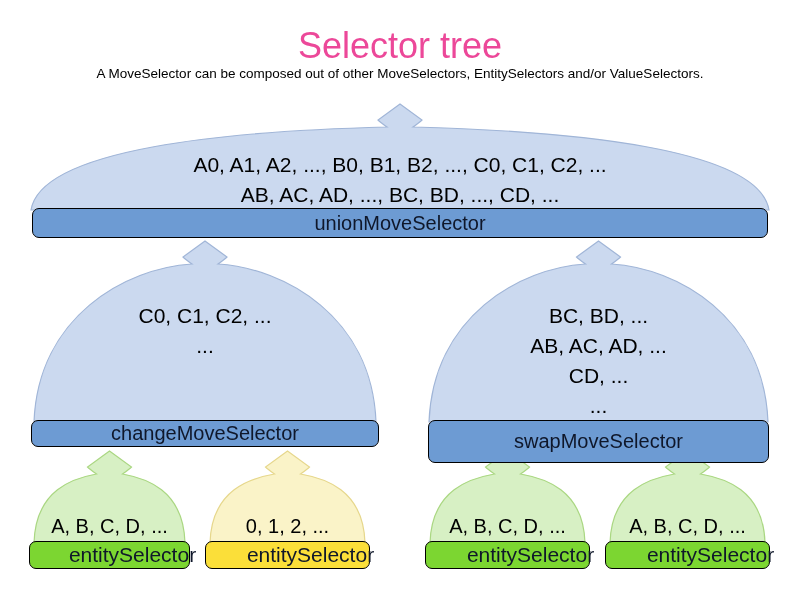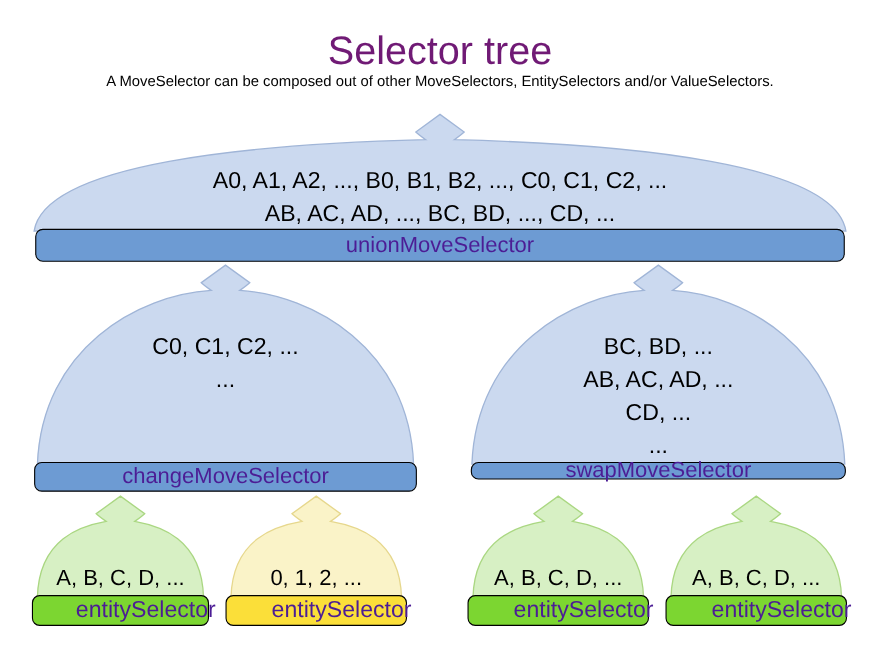--- a/index.html
+++ b/index.html
@@ -2,34 +2,34 @@
 <html><head>
 <meta charset="utf-8">
 <style>
   html,body{margin:0;padding:0;background:#ffffff;}
   .stage{
     position:relative;width:800px;height:600px;background:#ffffff;overflow:hidden;
     font-family:"Liberation Sans",sans-serif;color:#000;
   }
   .title{
     position:absolute;left:0;top:27px;width:800px;text-align:center;
-    font-size:36px;line-height:38px;color:#701a75;
+    font-size:36px;line-height:38px;color:#ec4899;
   }
   .subtitle{
     position:absolute;left:0;top:65px;width:800px;text-align:center;
     font-size:13.5px;line-height:17px;color:#000;
   }
   #dome-layer{position:absolute;left:0;top:0;}
   .dome-text{position:absolute;text-align:center;}
   .dome-text .dl{font-size:21px;line-height:30px;white-space:nowrap;}
   .dome-text.small .dl{font-size:20px;line-height:26px;}
   .bar{
     position:absolute;box-sizing:border-box;border:1.5px solid #000;border-radius:7px;
     display:flex;align-items:center;justify-content:center;
-    font-size:20px;white-space:nowrap;color:#4c1d95;
+    font-size:20px;white-space:nowrap;color:#0f172a;
   }
   .bar.bottom{font-size:21px;padding-left:46px;}
 </style>
 </head>
 <body>
 
 <div class="stage">
 
   <div class="title">Selector tree</div>
   <div class="subtitle">A MoveSelector can be composed out of other MoveSelectors, EntitySelectors and/or ValueSelectors.</div>
@@ -83,19 +83,19 @@
   </div>
   <div class="dome-text small" style="left:429px;top:513px;width:157px;">
     <div class="dl">A, B, C, D, ...</div>
   </div>
   <div class="dome-text small" style="left:609px;top:513px;width:157px;">
     <div class="dl">A, B, C, D, ...</div>
   </div>
 
   <div class="bar" style="left: 32px; top: 208px; width: 736px; height: 30px; background: rgb(109, 155, 211); border-color: rgb(0, 0, 0);">unionMoveSelector</div>
   <div class="bar" style="left: 31px; top: 420px; width: 348px; height: 27px; background: rgb(109, 155, 211); border-color: rgb(0, 0, 0);">changeMoveSelector</div>
-  <div class="bar" style="left: 428px; top: 420px; width: 341px; height: 16px; background: rgb(109, 155, 211); border-color: rgb(0, 0, 0);">swapMoveSelector</div>
+  <div class="bar" style="left: 428px; top: 420px; width: 341px; height: 43px; background: rgb(109, 155, 211); border-color: rgb(0, 0, 0);">swapMoveSelector</div>
   <div class="bar bottom" style="left: 29px; top: 541px; width: 161px; height: 28px; background: rgb(124, 214, 49); border-color: rgb(0, 0, 0);">entitySelector</div>
   <div class="bar bottom" style="left: 205px; top: 541px; width: 165px; height: 28px; background: rgb(251, 223, 57); border-color: rgb(0, 0, 0);">entitySelector</div>
   <div class="bar bottom" style="left: 425px; top: 541px; width: 165px; height: 28px; background: rgb(124, 214, 49); border-color: rgb(0, 0, 0);">entitySelector</div>
   <div class="bar bottom" style="left: 605px; top: 541px; width: 165px; height: 28px; background: rgb(124, 214, 49); border-color: rgb(0, 0, 0);">entitySelector</div>
 
 </div>
 
 </body></html>

